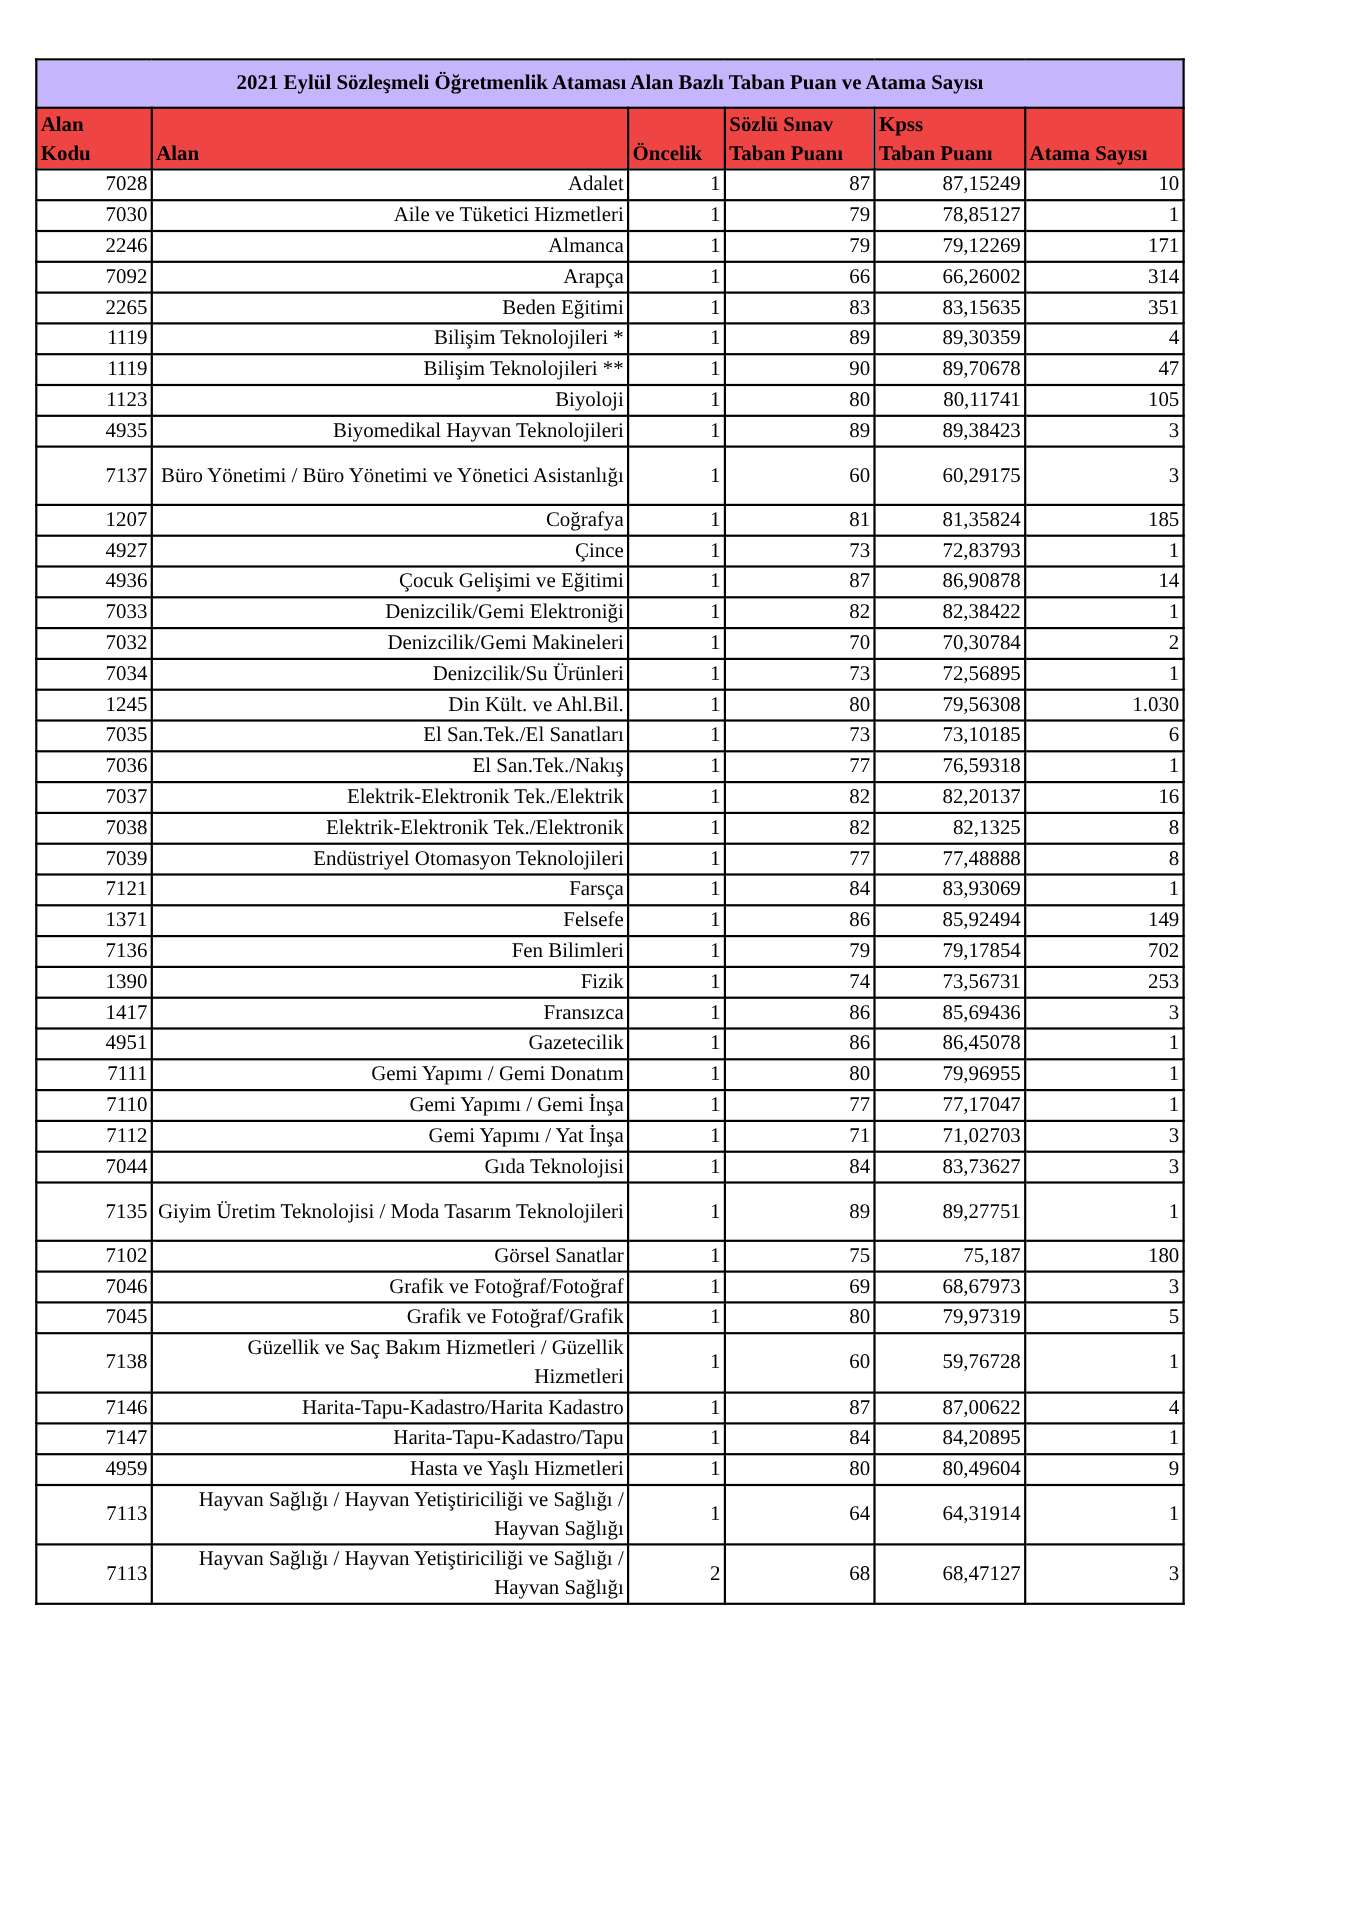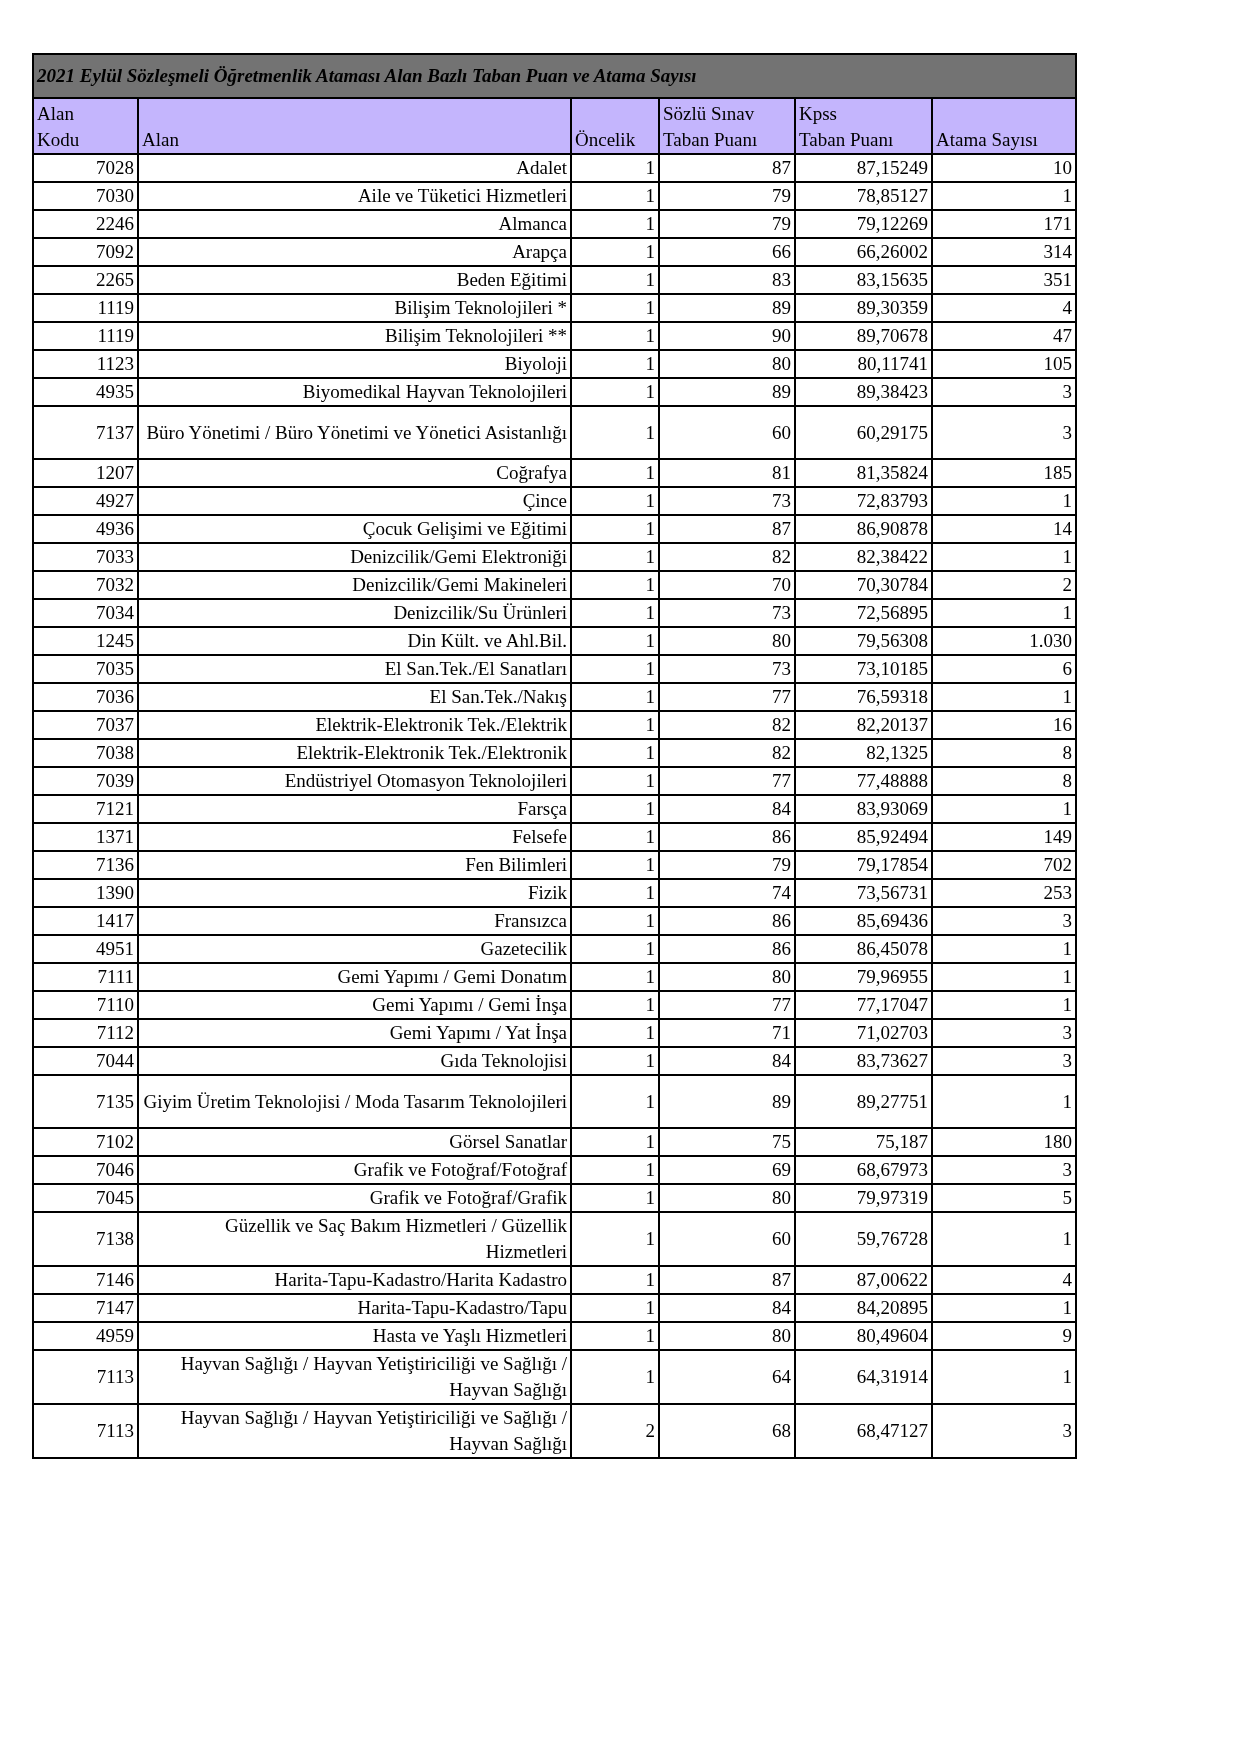--- a/index.html
+++ b/index.html
@@ -14,30 +14,29 @@
       border: 2px solid #000;
     }
     table.grid td, table.grid th {
       border: 2px solid #000;
       padding: 0 3px 0 3px;
       font-size: 19px;
       line-height: 26px;
       overflow: hidden;
     }
     .title-row th {
-      background: #737373;
+      background: #c4b5fd;
       height: 42px;
-      text-align: left;
+      text-align: center;
       font-weight: bold;
       font-size: 20px;
-      font-style: italic;
     }
     .head-row th {
-      background: #c4b5fd;
-      font-weight: normal;
+      background: #ef4444;
+      font-weight: bold;
       font-size: 20px;
       line-height: 26px;
       vertical-align: bottom;
       text-align: left;
       height: 54px;
       padding-left: 3px;
       padding-bottom: 1px;
     }
     .head-row th .hl { display: block; }
     td.num { text-align: right; vertical-align: middle; }

